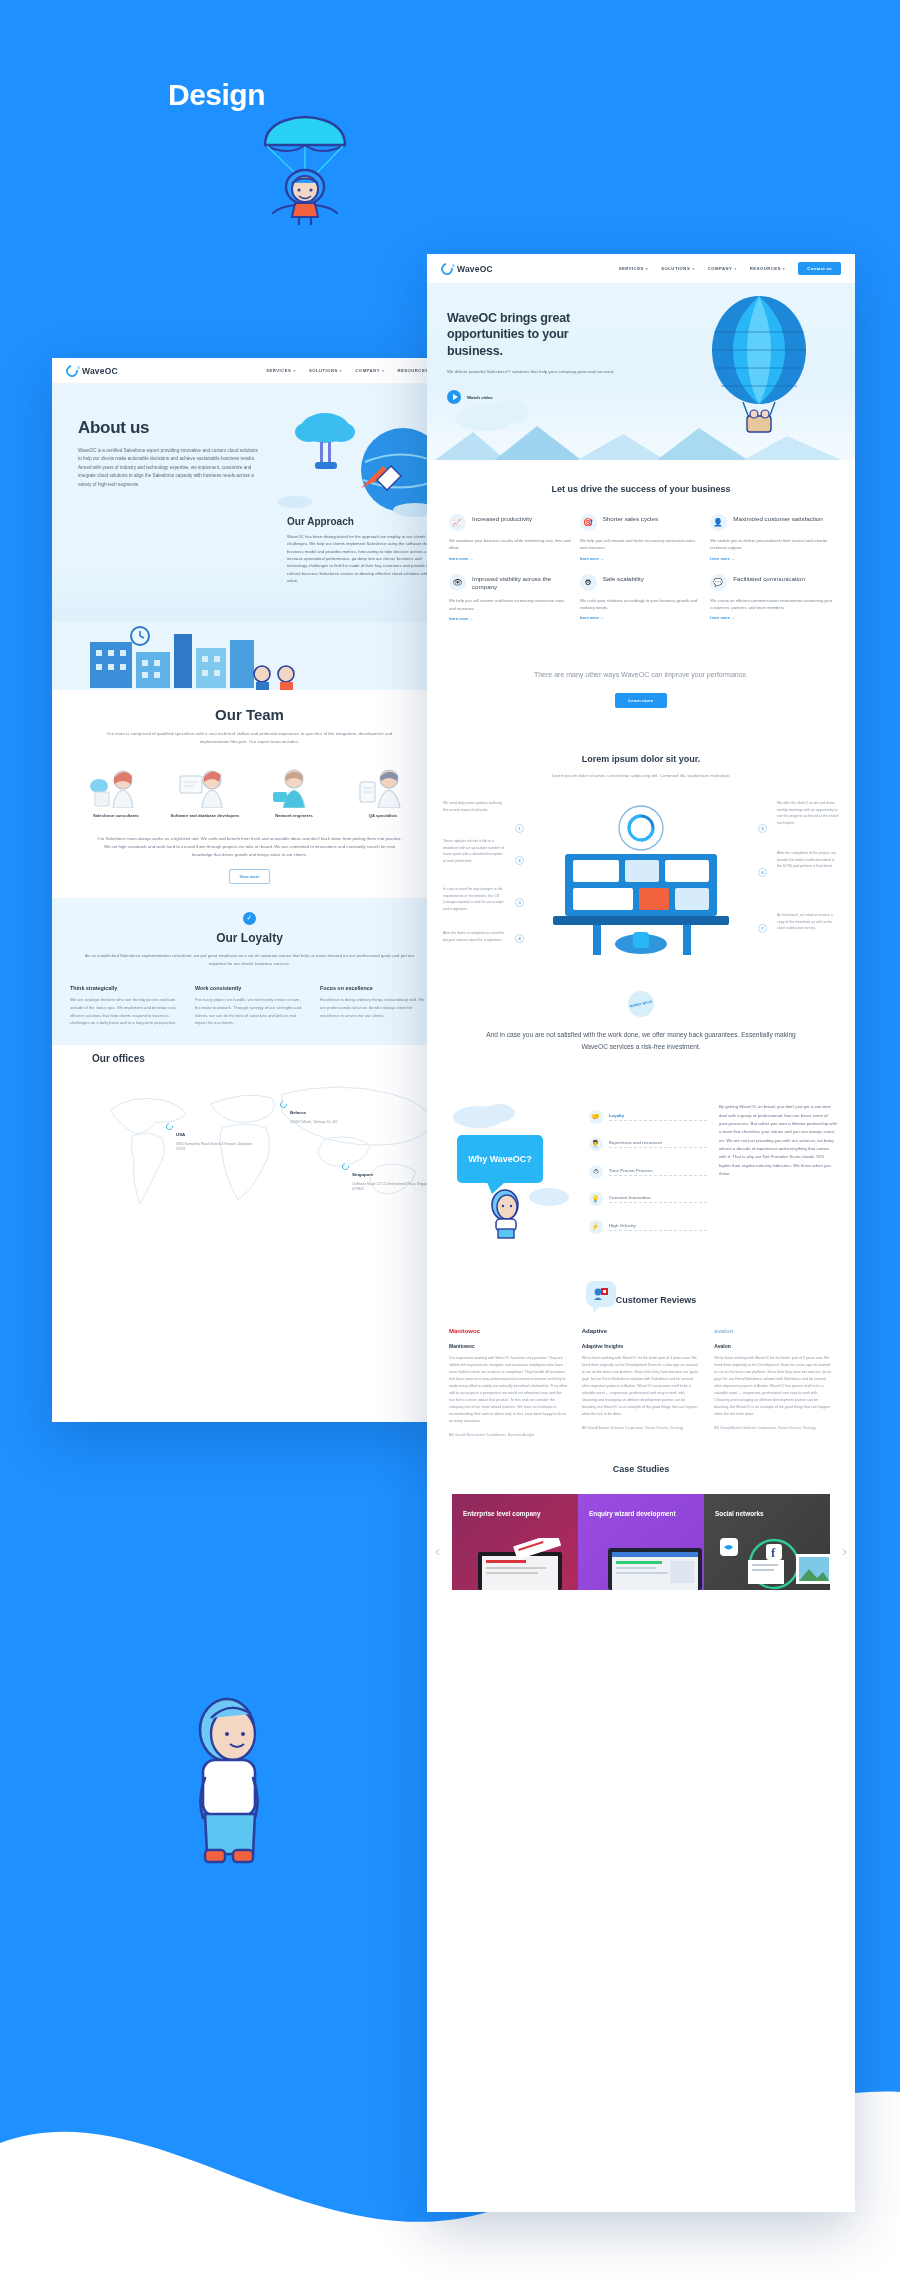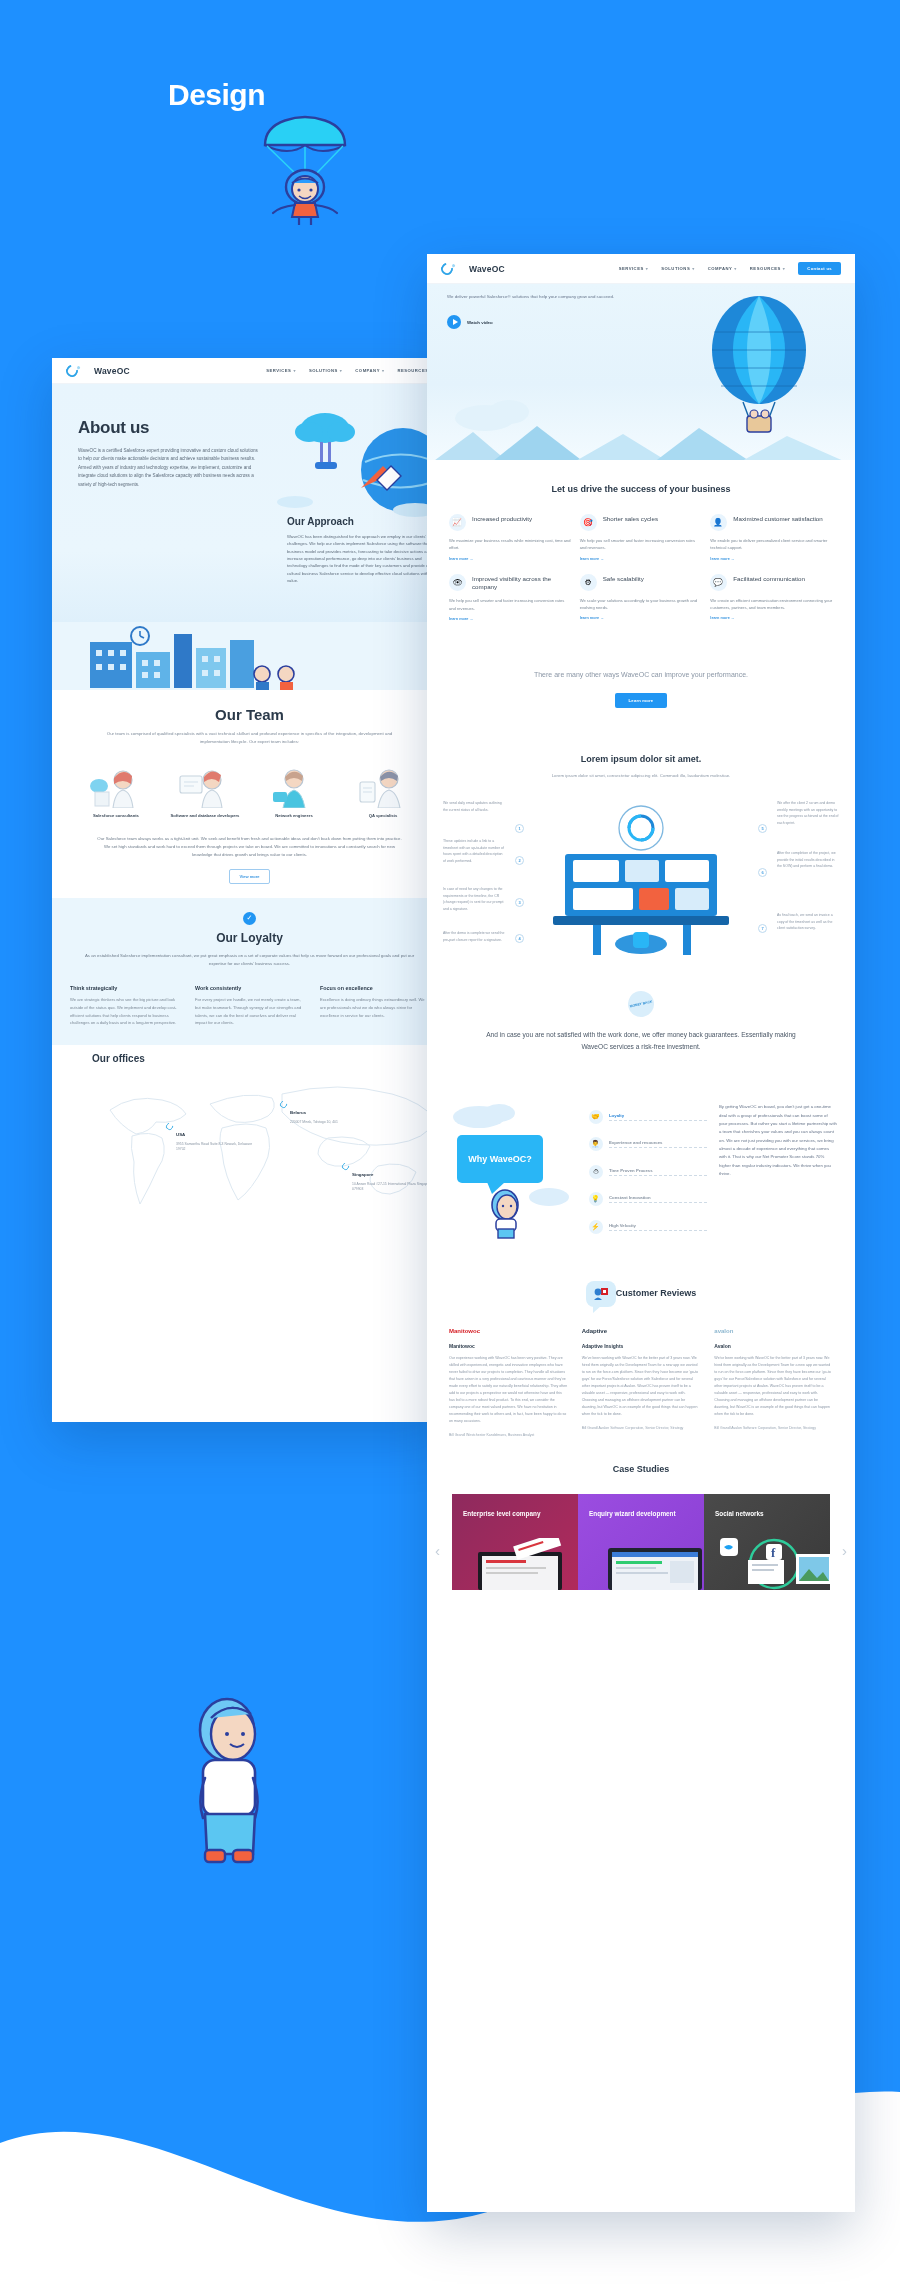--- a/index.html
+++ b/index.html
@@ -42,21 +42,21 @@
   
   #page-home {
     left: 427px; top: 254px; width: 428px; height: 1958px; z-index: 7;
   }
 
   
   .nav {
     height: 26px; background: #fff; display: flex; align-items: center;
     padding: 0 14px; border-bottom: 1px solid #f0f4f8;
   }
-  .logo { display: flex; align-items: center; gap: 16px; }
+  .logo { display: flex; align-items: center; gap: 4px; }
   .logo-mark {
     width: 12px; height: 12px; border-radius: 50%;
     border: 2.2px solid #30a5e8; border-top-color: transparent;
     transform: rotate(35deg); position: relative;
   }
   .logo-mark::after{
     content:""; position:absolute; width:3px;height:3px;border-radius:50%;
     background:#9fd8f5; top:-4px; right:-1px;
   }
   .logo-text { font-size: 8.5px; font-weight: 700; color: #2b3a4a; letter-spacing: .2px; }
@@ -219,21 +219,21 @@
   .why-ico{
     width:14px;height:14px;border-radius:50%;background:#e6f3fc;flex:none;
     display:flex;align-items:center;justify-content:center;font-size:7px;
   }
   .why-label{ font-size:4.3px; font-weight:700; color:#8894a2;
               border-bottom:1px dashed #cfdbe6; padding-bottom:2px; flex:1;}
   .why-label.active{ color:#2a86d8; }
   .why-right{ flex:1; font-size:4.3px; line-height:1.95; color:#66748a; padding-top:2px;}
 
   .reviews{ padding: 16px 0 8px; text-align:center;}
-  .rev-head{ display:flex; align-items:center; justify-content:center; }
+  .rev-head{ display:flex; align-items:flex-end; justify-content:center; }
   .rev-bubble{
     width:30px;height:26px;border-radius:8px;background:#d7eefb;position:relative;
     display:flex;align-items:center;justify-content:center;
   }
   .rev-bubble::after{
     content:"";position:absolute;bottom:-6px;left:7px;border-top:8px solid #d7eefb;
     border-right:9px solid transparent;
   }
   .rev-head h2{ font-size:9px; text-align:left; line-height:1.3;}
   .rev-grid{ display:flex; gap:14px; padding: 18px 22px 0; text-align:left;}
@@ -532,20 +532,21 @@
         </span>
         <span class="nav-link">
           <span>RESOURCES</span>
           <span class="caret">▾</span>
         </span>
         <button class="btn-contact">Contact us</button>
       </div>
     </div>
 
     <div class="hero">
+      <h1>WaveOC brings great opportunities to your business.</h1>
       <p class="hero-p">We deliver powerful Salesforce® solutions that help your company grow and succeed.</p>
       <div class="watch">
         <span class="play"></span>
         <span>Watch video</span>
       </div>
 
       <svg style="position:absolute;right:4px;top:8px;z-index:2" width="170" height="150" viewBox="0 0 170 150">
         <ellipse cx="78" cy="58" rx="47" ry="54" fill="#1e88d8"></ellipse>
         <path d="M31,58 a47,54 0 0 1 94,0 a47,54 0 0 1 -94,0" fill="none"></path>
         <path d="M78,4 C58,22 52,40 52,58 C52,78 60,98 78,112 C96,98 104,78 104,58 C104,40 98,22 78,4 Z" fill="#29b6f6"></path>
@@ -637,21 +638,21 @@
         </div>
       </div>
     </div>
 
     <div class="cta-block">
       <p>There are many other ways WaveOC can improve your performance.</p>
       <button class="btn-primary">Learn more</button>
     </div>
 
     <div class="lorem">
-      <h2 class="sec-title">Lorem ipsum dolor sit amet.</h2>
+      <h2 class="sec-title">Lorem ipsum dolor sit your.</h2>
       <div class="sub">Lorem ipsum dolor sit amet, consectetur adipiscing elit. Commodi illo, laudantium molestiae.</div>
 
       <div class="steps-row">
 
         <svg style="position:absolute;left:106px;top:10px" width="216" height="165" viewBox="0 0 216 165">
           <circle cx="108" cy="24" r="22" fill="none" stroke="#7fb8e0" stroke-width="1.3"></circle>
           <path d="M96,24 a12,12 0 1 1 12,12" fill="none" stroke="#1e88d8" stroke-width="3"></path>
           <path d="M120,24 a12,12 0 1 1 -12,-12" fill="none" stroke="#29b6f6" stroke-width="3"></path>
           <rect x="32" y="50" width="152" height="62" rx="3" fill="#1e88d8"></rect>
           <rect x="40" y="56" width="46" height="22" rx="2" fill="#ffffff"></rect>

